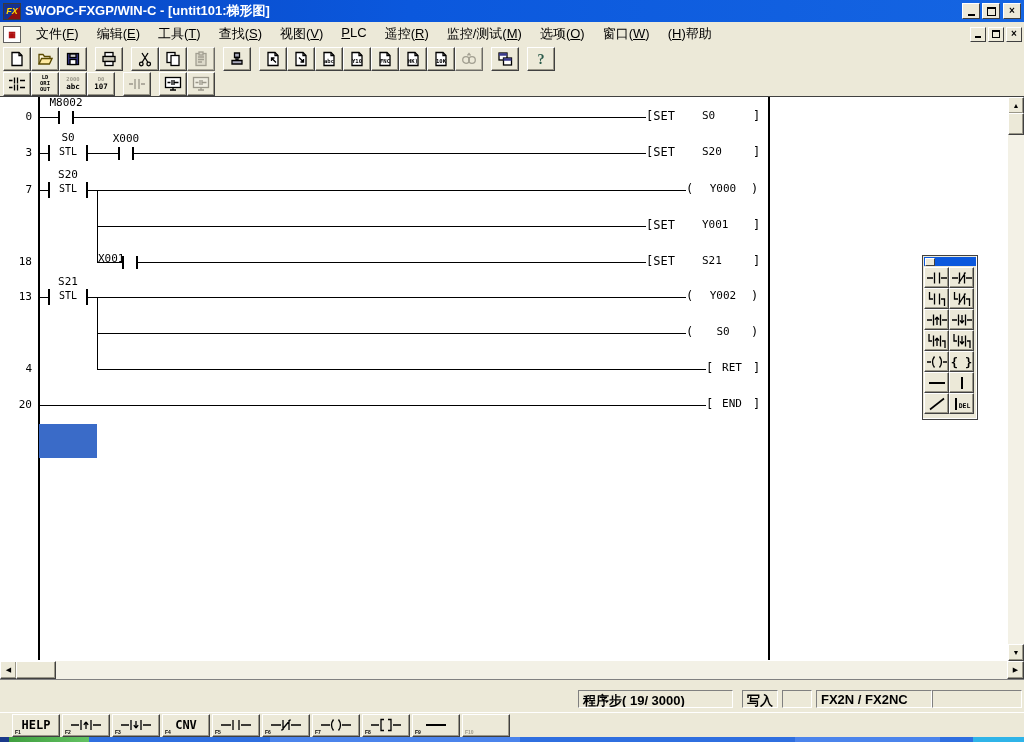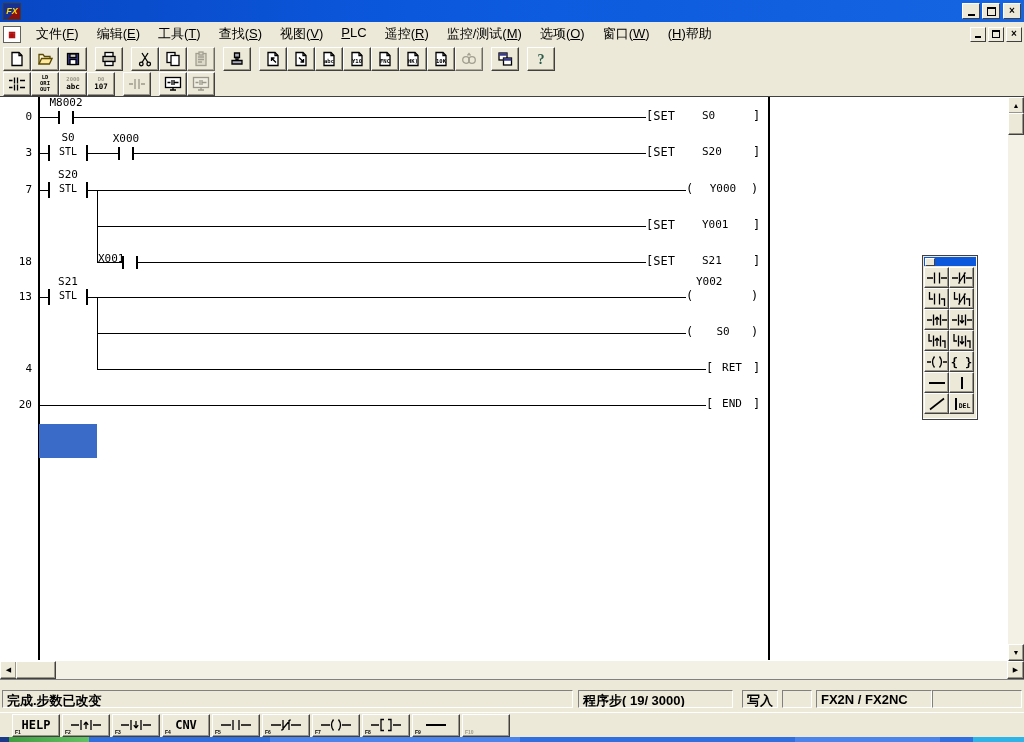--- a/index.html
+++ b/index.html
@@ -93,20 +93,21 @@
   .fkey.dis .fn{color:#9a978a;}
   
   #taskbar{left:0;top:737px;width:1024px;height:5px;background:#2f6fe0;}
   #taskbar div{position:absolute;top:0;height:5px;}
 </style>
 </head>
 <body>
 
 <div id="titlebar" class="abs">
   <div id="app-icon">FX</div>
+  <span>SWOPC-FXGP/WIN-C - [untit101:梯形图]</span>
   <span style="margin-left:auto;display:flex;margin-right:3px;">
     <span class="winbtn">
         <span class="minbar"></span>
       </span>
     <span class="winbtn">
         <span class="rst"></span>
       </span>
     <span class="winbtn" style="margin-left:3px;">
         <span>×</span>
       </span>
@@ -444,21 +445,21 @@
     <div class="ltext" style="left: 702px; top: 158px;">S21</div>
     <div class="ltext" style="left: 753px; top: 158px; font-size: 12px;">]</div>
     <div class="lline" style="left: 38px; top: 201px; width: 648px; height: 1px;"></div>
     <div class="lstep" style="left: 6px; top: 194px;">13</div>
     <div class="lgap" style="left: 49px; top: 200px; width: 38px; height: 3px;"></div>
     <div class="lline" style="left: 48px; top: 193px; width: 2px; height: 16px;"></div>
     <div class="lline" style="left: 86px; top: 193px; width: 2px; height: 16px;"></div>
     <div class="ltext" style="left: 53px; top: 194px; width: 30px; text-align: center; font-size: 10px;">STL</div>
     <div class="ltext" style="left: 36px; top: 179px; width: 64px; text-align: center;">S21</div>
     <div class="ltext" style="left: 686px; top: 193px; font-size: 12px;">(</div>
-    <div class="ltext" style="left: 696px; top: 179px; width: 54px; ">Y002</div>
+    <div class="ltext" style="left: 696px; top: 193px; width: 54px; text-align: center;">Y002</div>
     <div class="ltext" style="left: 751px; top: 193px; font-size: 12px;">)</div>
     <div class="lline" style="left: 97px; top: 237px; width: 589px; height: 1px;"></div>
     <div class="ltext" style="left: 686px; top: 229px; font-size: 12px;">(</div>
     <div class="ltext" style="left: 696px; top: 229px; width: 54px; text-align: center;">S0</div>
     <div class="ltext" style="left: 751px; top: 229px; font-size: 12px;">)</div>
     <div class="lline" style="left: 97px; top: 273px; width: 609px; height: 1px;"></div>
     <div class="lstep" style="left: 6px; top: 266px;">4</div>
     <div class="ltext" style="left: 706px; top: 265px; font-size: 12px;">[</div>
     <div class="ltext" style="left: 712px; top: 265px; width: 40px; text-align: center;">RET</div>
     <div class="ltext" style="left: 753px; top: 265px; font-size: 12px;">]</div>
@@ -609,21 +610,20 @@
             </g>
           </svg>
         </span>
       </div>
     </div>
 </div>
 
 <div id="framegap" class="abs"></div>
 
 <div id="statusbar" class="abs">
-  <div class="spanel" style="left:2px;width:571px;">完成.步数已改变</div>
   <div class="spanel" style="left:578px;width:155px;">程序步(  19/ 3000)</div>
   <div class="spanel" style="left:742px;width:36px;">写入</div>
   <div class="spanel" style="left:782px;width:30px;"></div>
   <div class="spanel" style="left:816px;width:116px;">FX2N / FX2NC</div>
   <div class="spanel" style="left:932px;width:90px;"></div>
 </div>
 
 <div id="fkeybar" class="abs">
     <div class="fkey">
       <span class="fn">F1</span>

